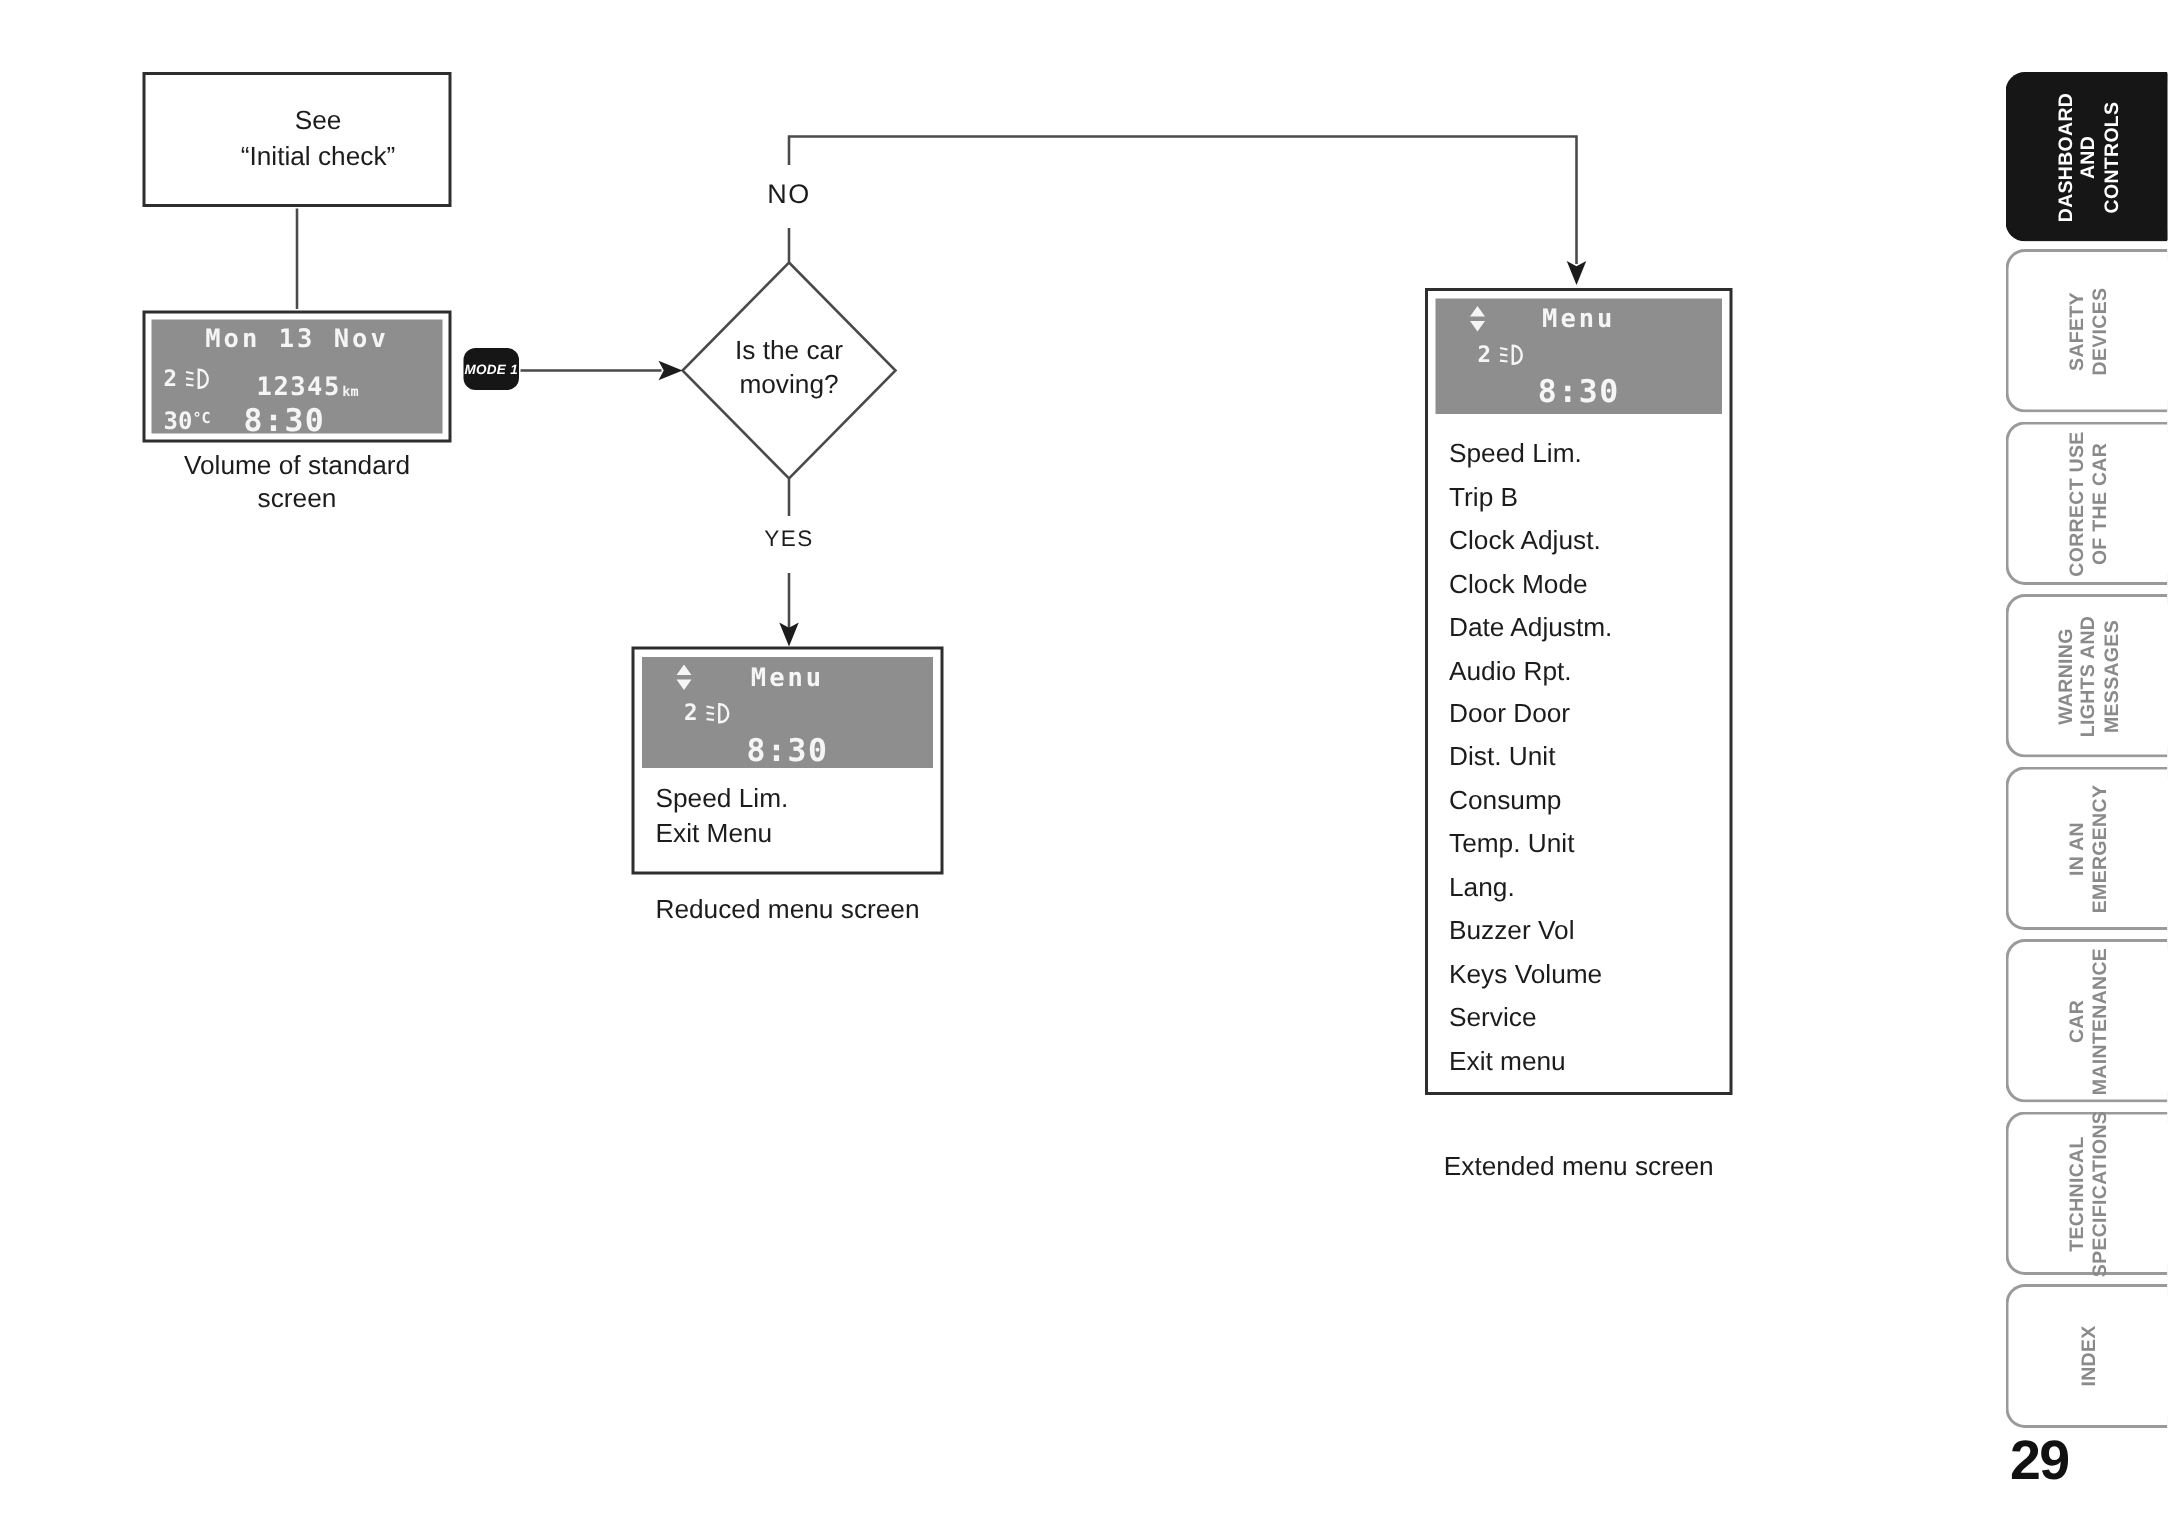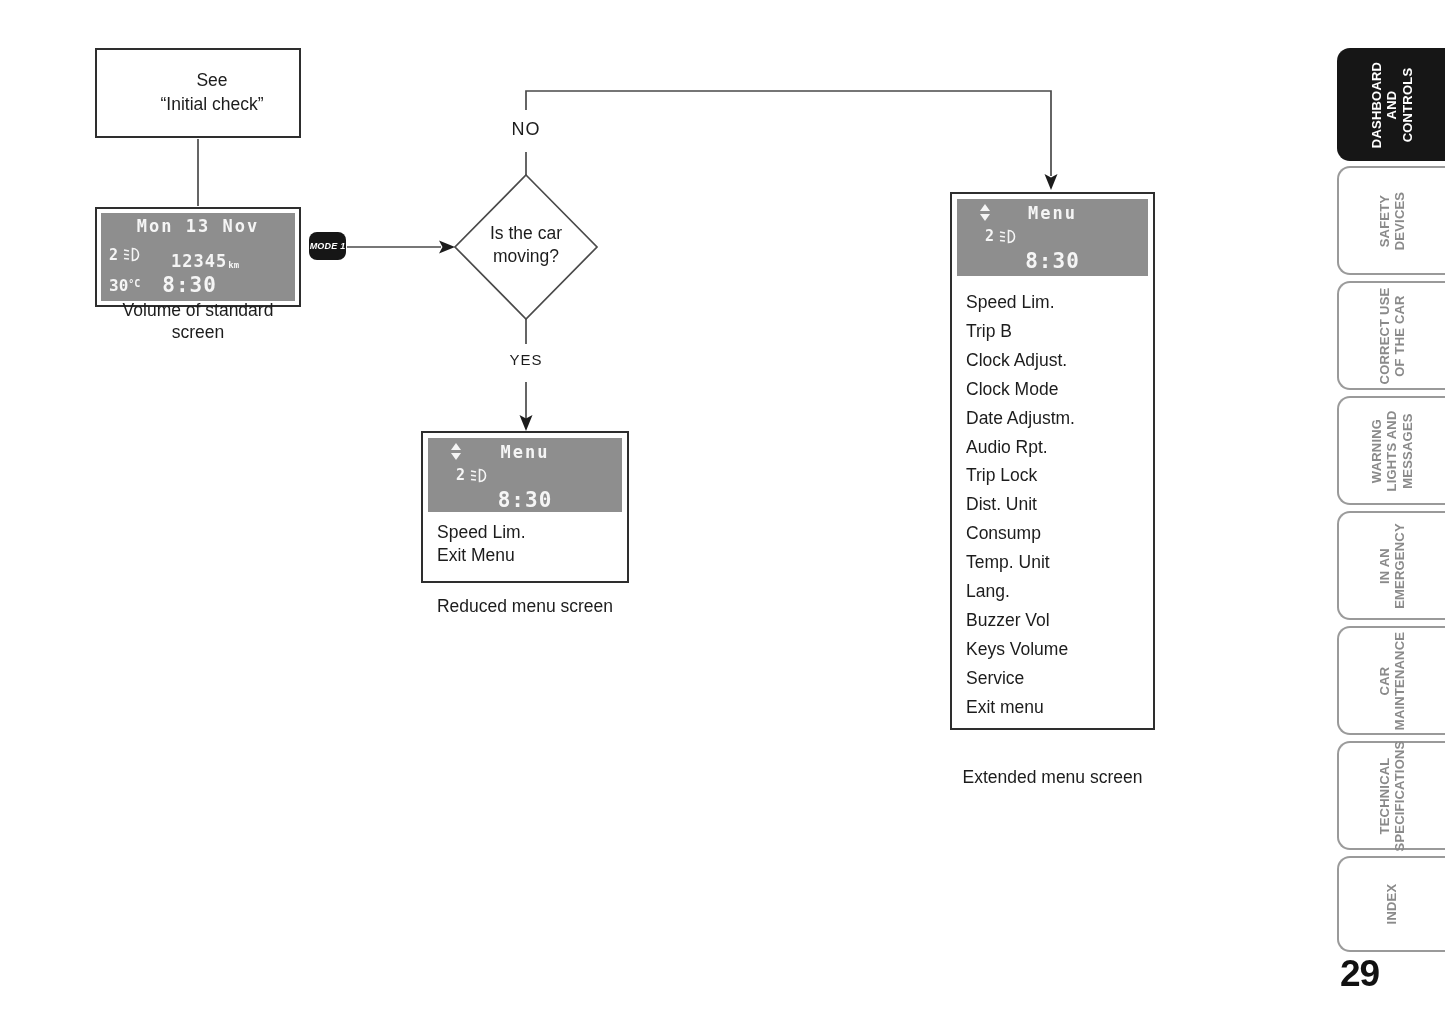--- a/index.html
+++ b/index.html
@@ -17,21 +17,21 @@
 
   
   .flow-box { position: absolute; border: 2px solid #2e2e2e; background: #ffffff; padding-left: 28px; }
   .center-text { display: flex; align-items: center; justify-content: center; text-align: center; }
 
   .see-box { left: 95px; top: 48px; width: 206px; height: 90px; font-size: 17.5px; line-height: 1.35; }
 
   
   .lcd { position: absolute; background: #8e8e8e; color: #f5f5f5;
          font-family: "DejaVu Sans Mono", monospace; font-weight: bold; overflow: hidden; }
-  .std-screen { left: 95px; top: 207px; width: 206px; height: 100px; padding: 0; }
+  .std-screen { left: 95px; top: 207px; width: 206px; height: 88px; padding: 0; }
   .std-screen .lcd { left: 4px; top: 4px; right: 4px; bottom: 4px;
          display: flex; flex-direction: column; justify-content: space-between; padding: 3px 8px 4px 8px; }
   .lcd-date { font-size: 17px; letter-spacing: 2px; text-align: center; }
   .lcd-mid, .lcd-bot { display: flex; align-items: center; }
   .lcd-gear { font-size: 15px; margin-right: 3px; }
   .lcd-odo { font-size: 17px; letter-spacing: 1px; margin-left: 26px; margin-top: 12px; }
   .lcd-unit { font-size: 9px; align-self: flex-end; margin-bottom: 1px; margin-left: 1px; }
   .lcd-temp { font-size: 16px; }
   .lcd-temp-unit { font-size: 10px; vertical-align: 4px; }
   .lcd-time-big { font-size: 21px; letter-spacing: 1px; margin-left: 22px; }
@@ -186,21 +186,21 @@
     </div>
     <div class="menu-lcd-time">8:30</div>
   </div>
   <div class="menu-items">
       <div class="menu-item">Speed Lim.</div>
       <div class="menu-item">Trip B</div>
       <div class="menu-item">Clock Adjust.</div>
       <div class="menu-item">Clock Mode</div>
       <div class="menu-item">Date Adjustm.</div>
       <div class="menu-item">Audio Rpt.</div>
-      <div class="menu-item">Trip Lock</div>
+      <div class="menu-item">Door Door</div>
       <div class="menu-item">Dist. Unit</div>
       <div class="menu-item">Consump</div>
       <div class="menu-item">Temp. Unit</div>
       <div class="menu-item">Lang.</div>
       <div class="menu-item">Buzzer Vol</div>
       <div class="menu-item">Keys Volume</div>
       <div class="menu-item">Service</div>
       <div class="menu-item">Exit menu</div>
     </div>
 </div>

